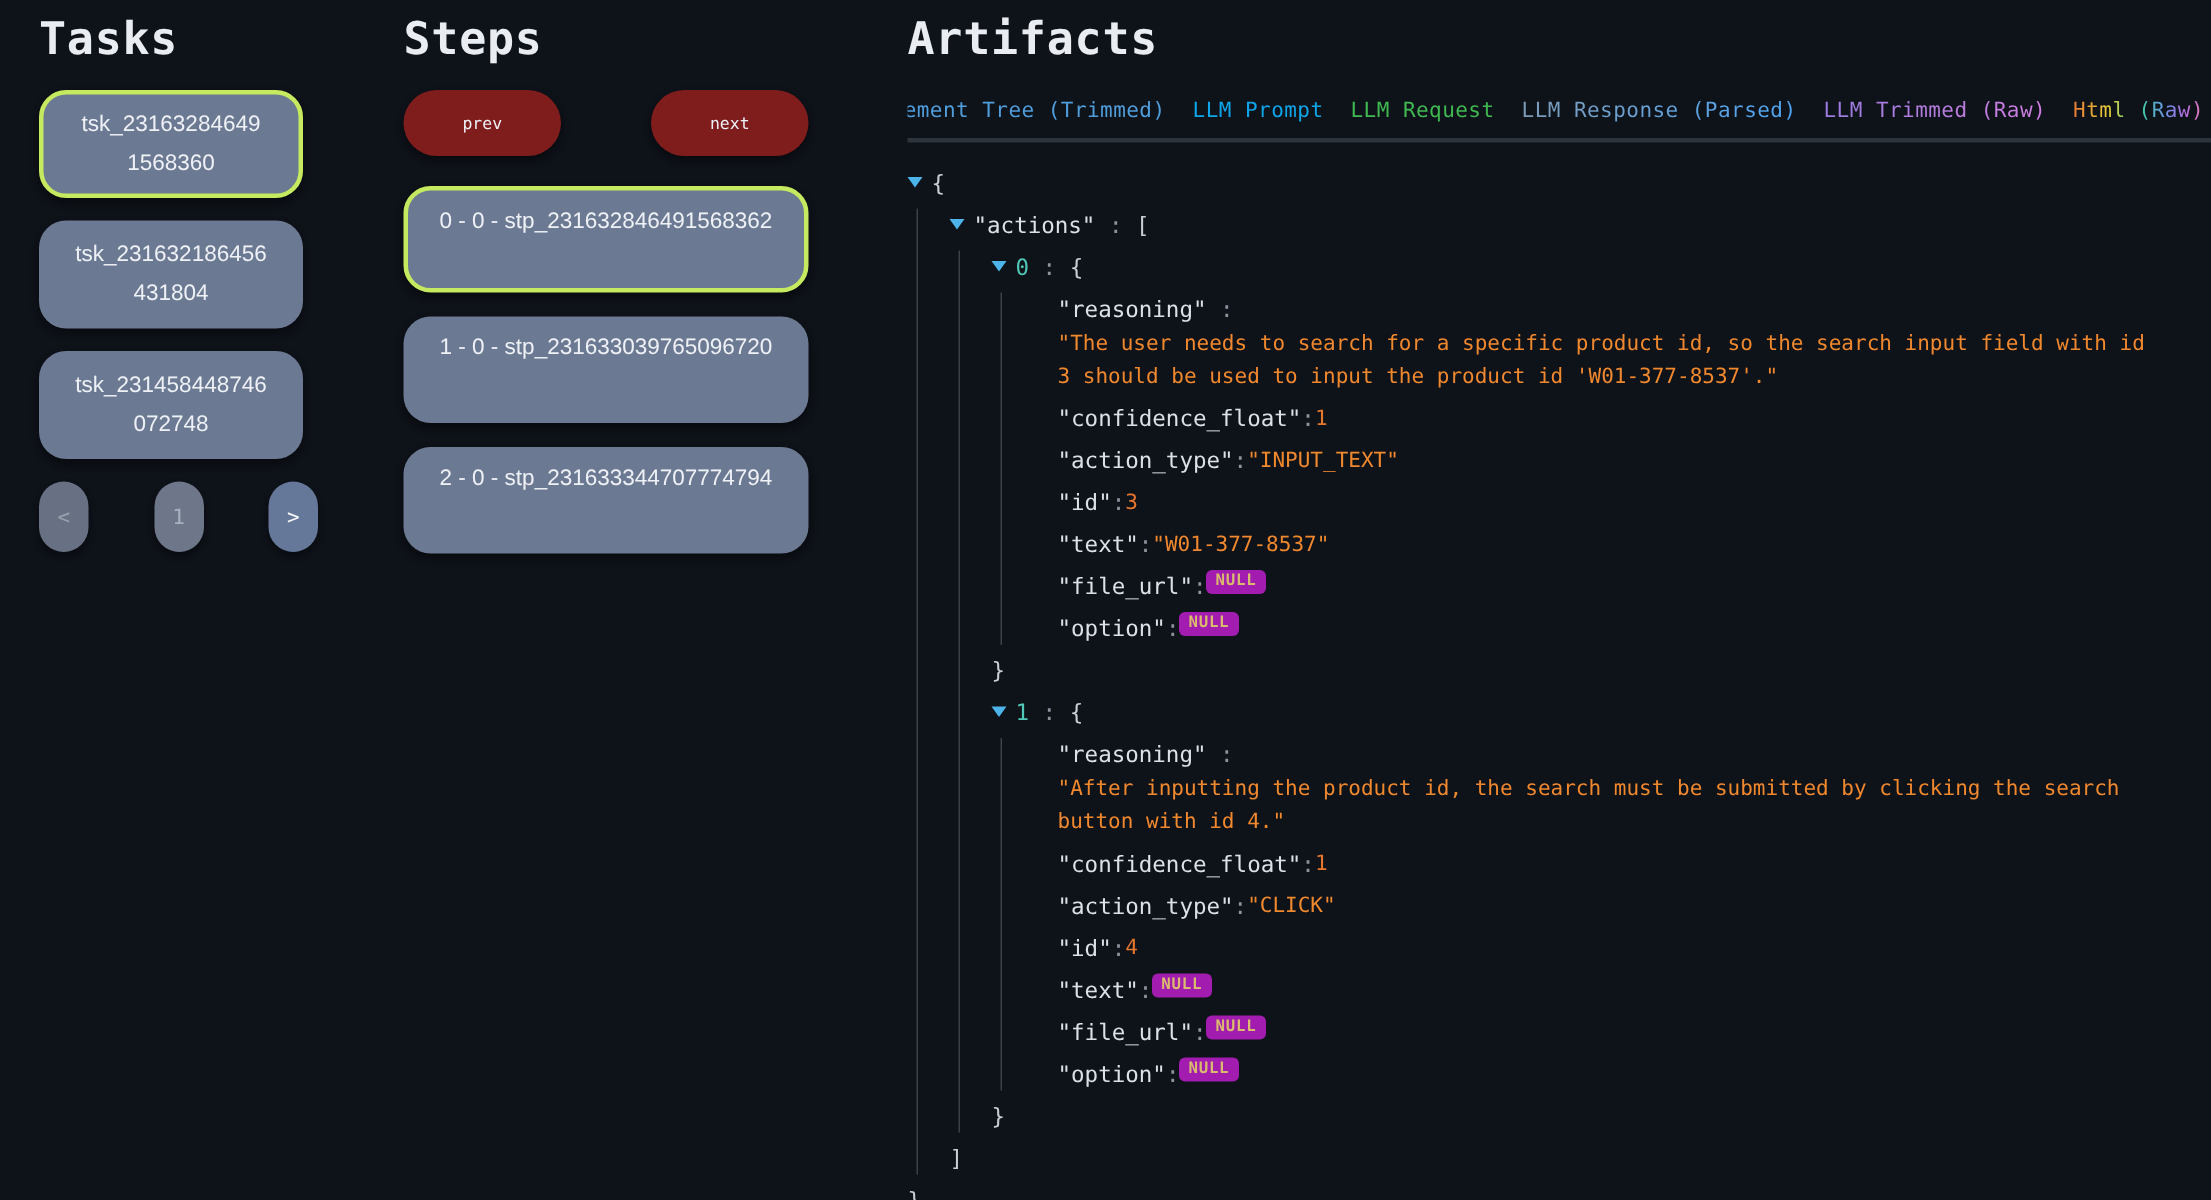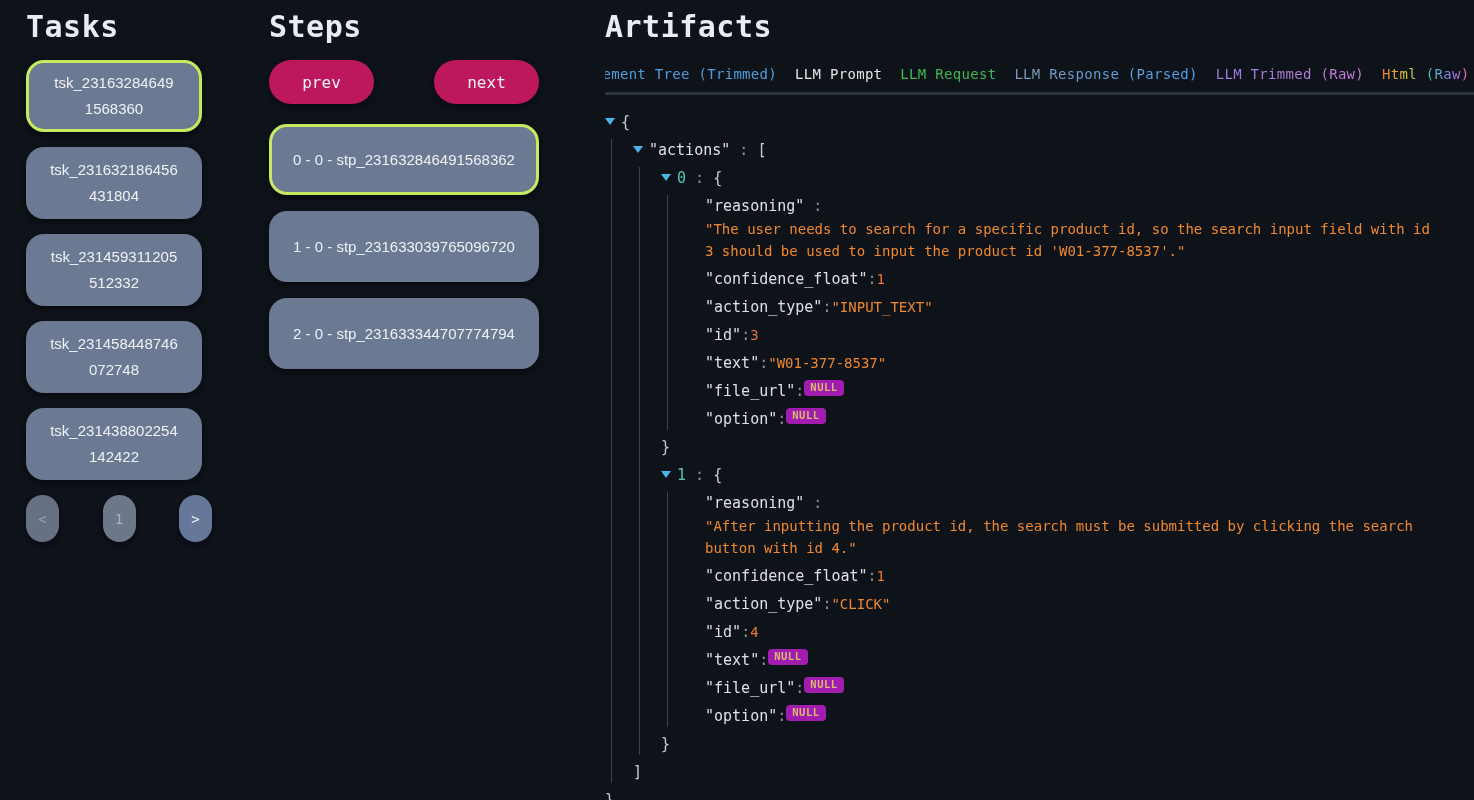--- a/index.html
+++ b/index.html
@@ -39,28 +39,28 @@
     box-shadow:0 3px 5px rgba(0,0,0,.4);
   }
   .pg-prev{background:#687083;color:rgba(228,232,240,.40);}
   .pg-page{background:#6e7689;color:#a9b0bf;}
   .pg-next{background:#66789a;color:#f4f7fb;}
   
   #steps-col{left:269px;width:270px;padding-top:12px;}
   #step-nav{display:flex;justify-content:space-between;margin-top:18px;}
   .nav-btn{
     width:105px;height:44px;border-radius:22px;border:none;
-    background:#be185d;color:#eef2f7;font-size:16px;font-family:inherit;
+    background:#7f1d1d;color:#eef2f7;font-size:11px;font-family:inherit;
     box-shadow:0 3px 6px rgba(0,0,0,.45);cursor:pointer;
   }
   #step-list{margin-top:20px;}
   .step-btn{
     box-sizing:border-box;width:270px;min-height:71px;margin-bottom:16px;
     background:#6c7992;border-radius:18px;border:none;
-    display:flex;align-items:center;justify-content:center;
+    display:flex;align-items:flex-start;justify-content:center;
     box-shadow:0 3px 6px rgba(0,0,0,.45);cursor:pointer;
     padding:8px 12px;
   }
   .step-btn span{
     display:block;width:100%;text-align:center;
     color:#eef2f7;font-size:15px;line-height:26px;font-family:inherit;
   }
   .step-btn.selected{border:3px solid #c6ea5f;}
   
   #artifacts-col{left:605px;right:0;padding-top:12px;}
@@ -111,27 +111,21 @@
 <div class="col" id="tasks-col">
   <h2 class="panel-title">Tasks</h2>
   <div id="task-list">
       <button class="task-btn selected">
         <span>tsk_231632846491568360</span>
       </button>
       <button class="task-btn">
         <span>tsk_231632186456431804</span>
       </button>
       <button class="task-btn">
-        <span>tsk_231459311205512332</span>
-      </button>
-      <button class="task-btn">
         <span>tsk_231458448746072748</span>
-      </button>
-      <button class="task-btn">
-        <span>tsk_231438802254142422</span>
       </button>
     </div>
   <div id="pagination">
     <button class="pg pg-prev">&lt;</button>
     <button class="pg pg-page">1</button>
     <button class="pg pg-next">&gt;</button>
   </div>
 </div>
 
 <div class="col" id="steps-col">
@@ -150,21 +144,21 @@
       <button class="step-btn">
         <span>2 - 0 - stp_231633344707774794</span>
       </button>
     </div>
 </div>
 
 <div class="col" id="artifacts-col">
   <h2 class="panel-title">Artifacts</h2>
   <div id="tab-strip">
       <div class="tab" style="margin-left: -20px;"><span class="tlabel" style="color: rgb(79, 157, 219);">Element Tree (Trimmed)</span></div>
-      <div class="tab"><span class="tlabel" style="color: #e5e5e5;">LLM Prompt</span></div>
+      <div class="tab"><span class="tlabel" style="color: #0ea5e9;">LLM Prompt</span></div>
       <div class="tab"><span class="tlabel" style="color: rgb(63, 185, 80);">LLM Request</span></div>
       <div class="tab active"><span class="tlabel grad" style="background-image: linear-gradient(90deg, rgb(126, 156, 185) 0%, rgb(77, 166, 245) 100%);">LLM Response (Parsed)</span><span class="underline" style="background: rgb(240, 83, 75);"></span></div>
       <div class="tab"><span class="tlabel grad" style="background-image: linear-gradient(90deg, rgb(155, 124, 224) 0%, rgb(207, 126, 224) 100%);">LLM Trimmed (Raw)</span></div>
       <div class="tab"><span class="tlabel grad" style="background-image: linear-gradient(90deg, rgb(232, 122, 53) 0%, rgb(232, 210, 58) 28%, rgb(62, 207, 164) 52%, rgb(111, 143, 232) 72%, rgb(181, 111, 224) 86%, rgb(232, 122, 184) 100%);">Html (Raw)</span></div>
     </div>
   <div id="json-tree">
       <div class="jnode">
         <div class="jrow">
           <span class="jarrow">
             <span class="tri"></span>

